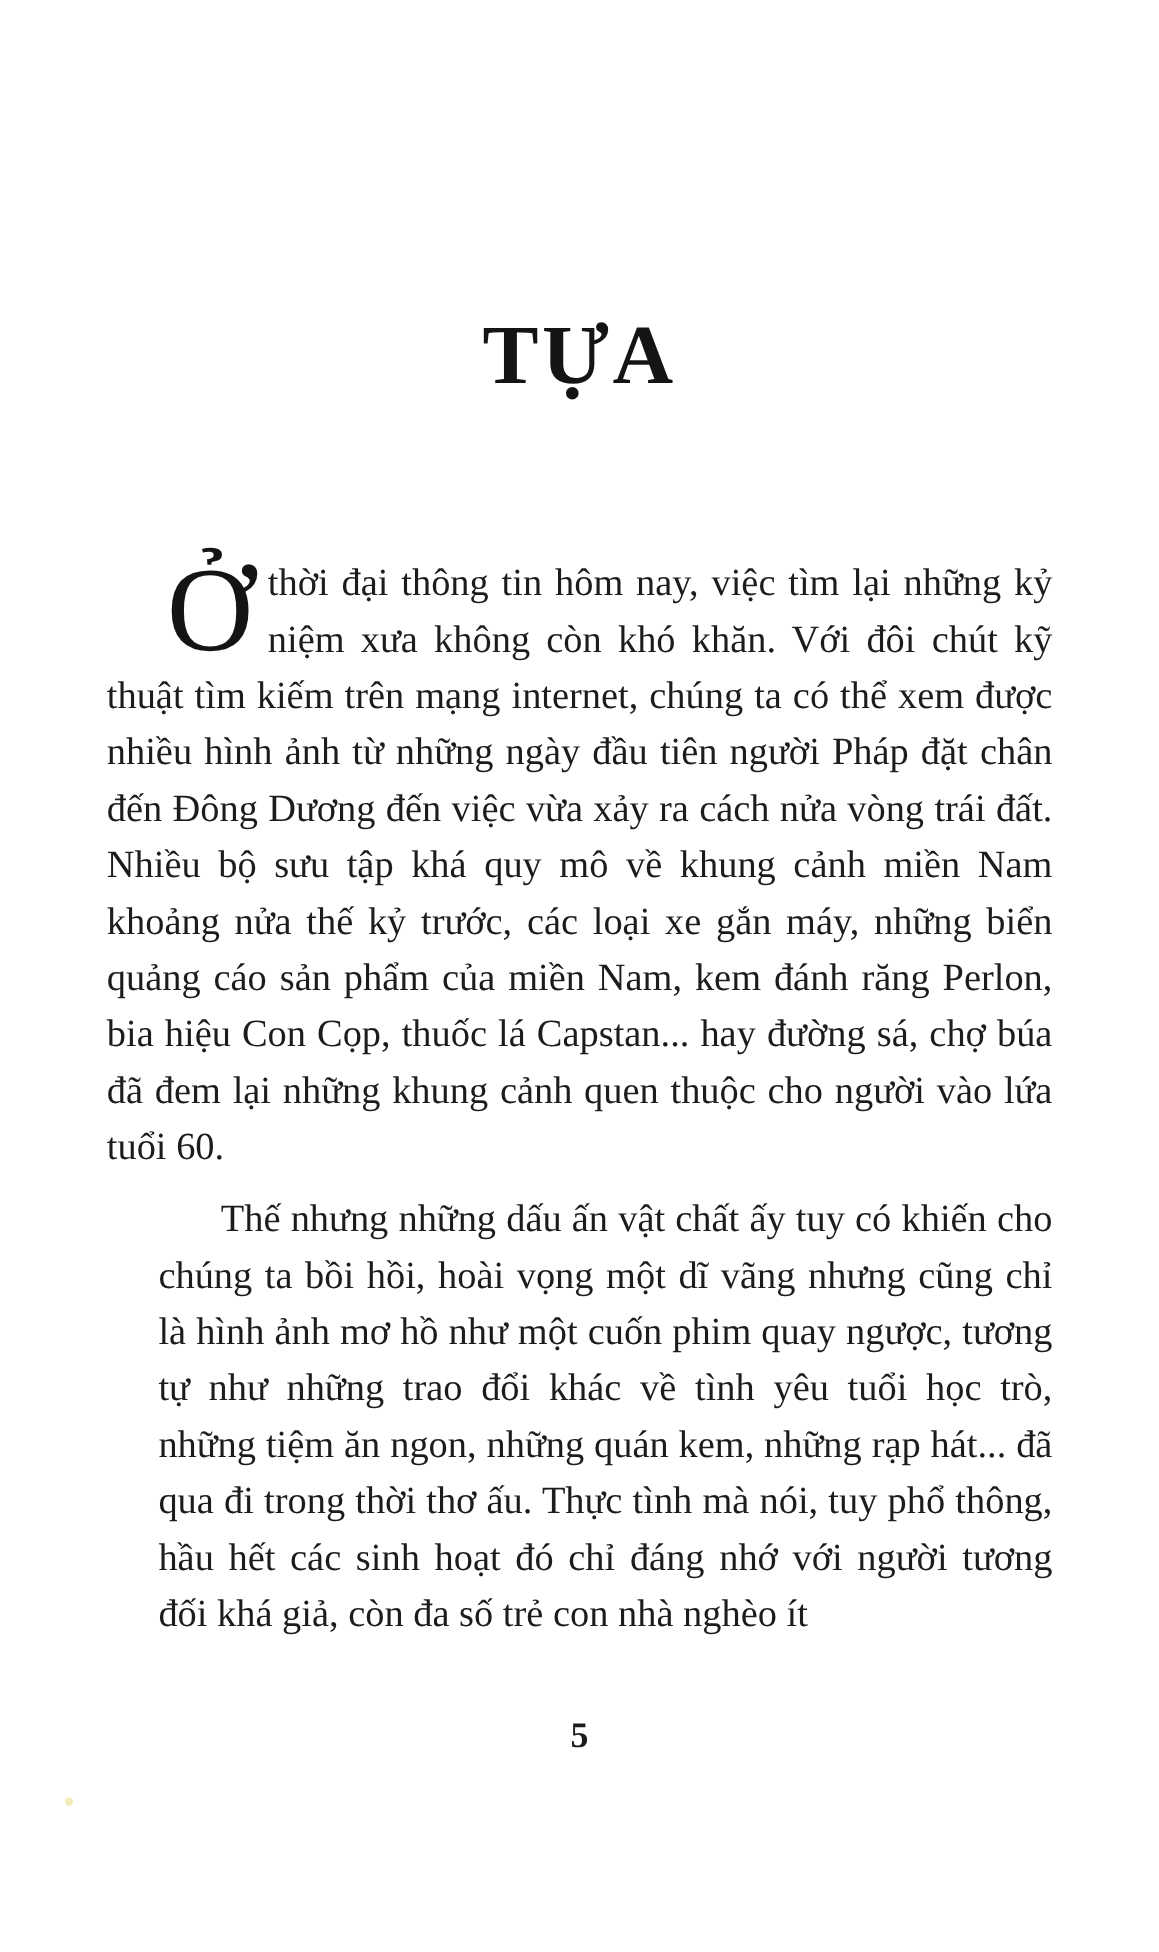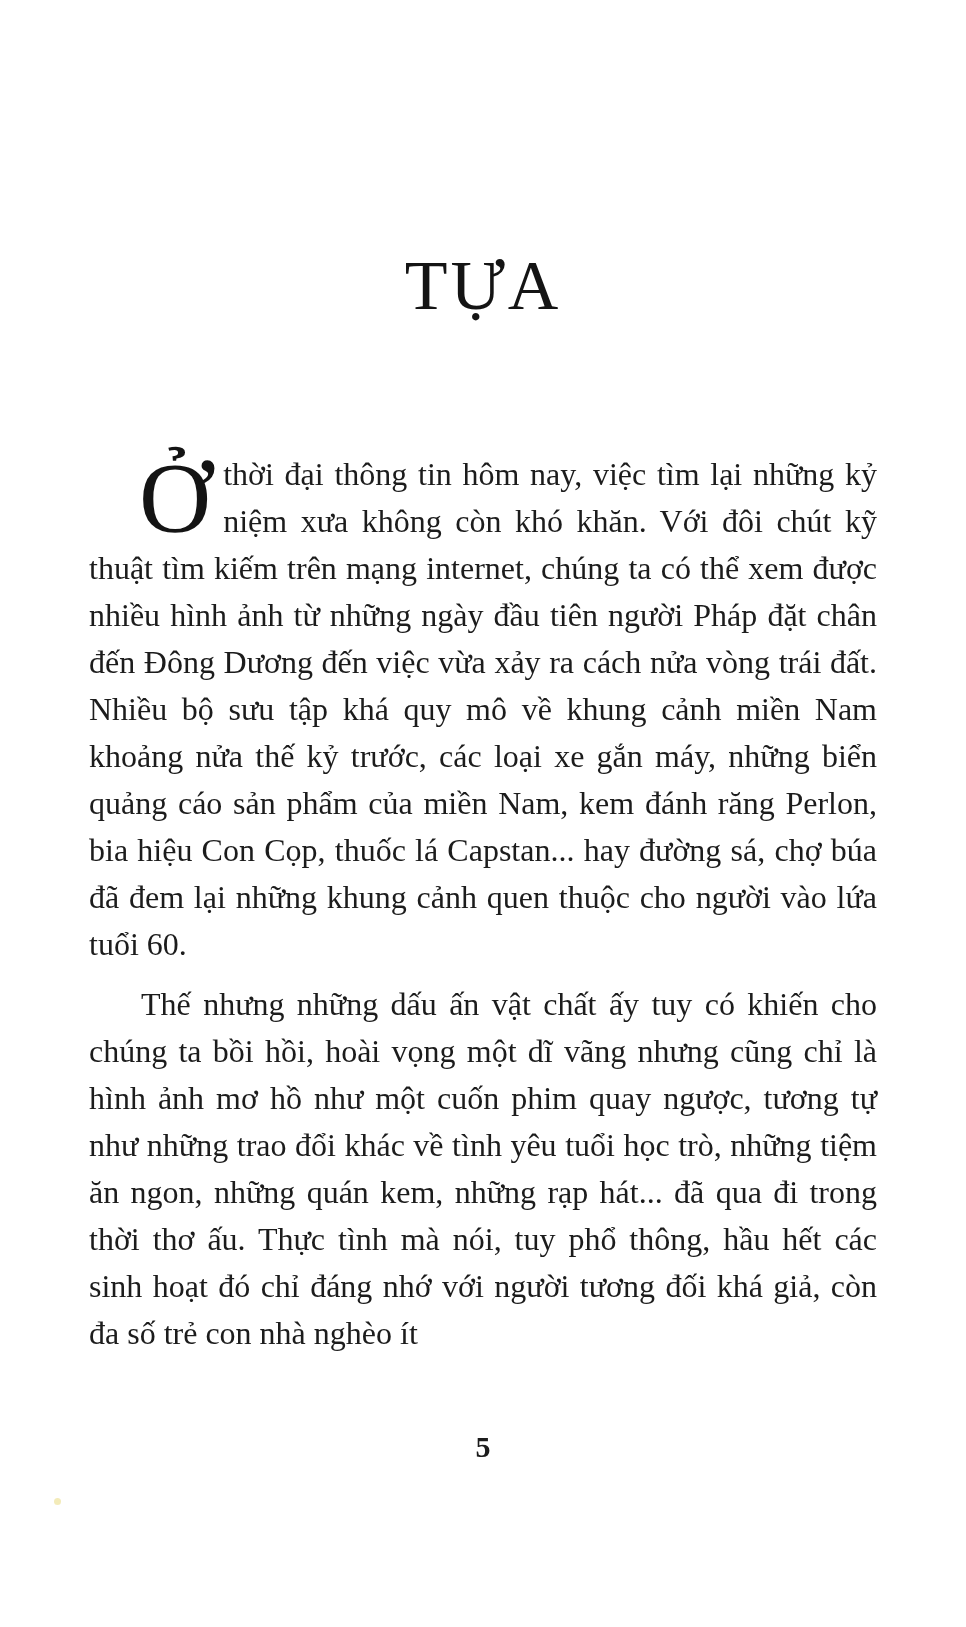--- a/index.html
+++ b/index.html
@@ -11,26 +11,26 @@
   .page {
     position: relative;
     width: 966px;
     height: 1627px;
     background: #ffffff;
     color: #1c1c1c;
     font-family: "Liberation Serif", "DejaVu Serif", serif;
     overflow: hidden;
   }
   .chapter-title {
-    margin: 4px;
+    margin: 15px;
     padding-top: 245px;
     text-align: center;
     font-size: 70px;
     line-height: 74px;
-    font-weight: 400;
+    font-weight: 700;
     letter-spacing: 3px;
     color: #141414;
   }
   .body-text {
     margin: 128px 89px 0 89px;
     font-size: 32px;
     line-height: 47px;
     text-align: justify;
     color: #1c1c1c;
   }
@@ -46,20 +46,21 @@
     float: left;
     font-size: 100px;
     line-height: 90px;
     padding: 2px 12px 0 0;
     margin-left: 50px;
     color: #141414;
   }
   .para-second {
     margin-top: 13px;
     text-indent: 52px;
+    margin-left: 43px;
   }
   .page-number {
     position: absolute;
     left: 0;
     right: 0;
     top: 1430px;
     text-align: center;
     font-size: 30px;
     font-weight: bold;
     color: #1c1c1c;

